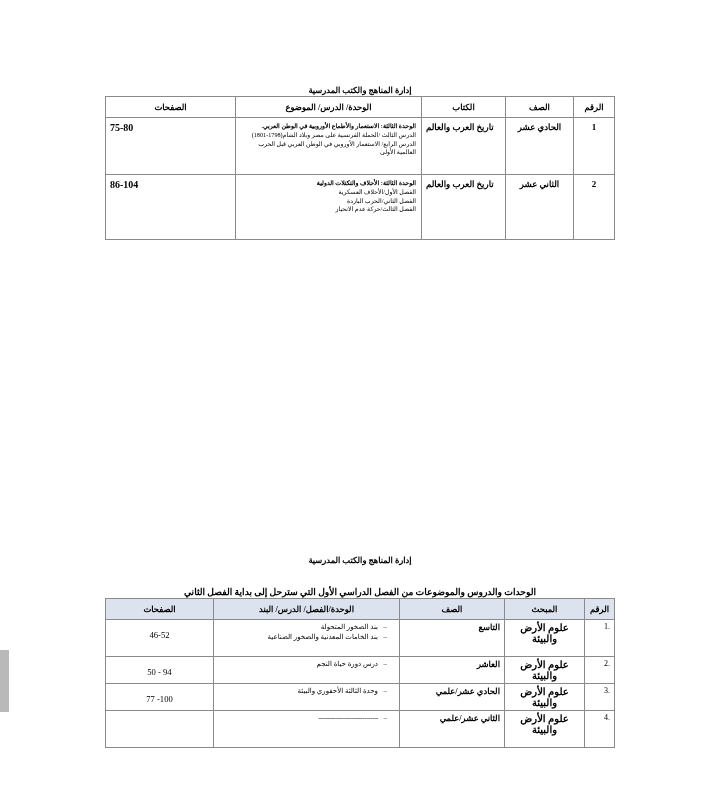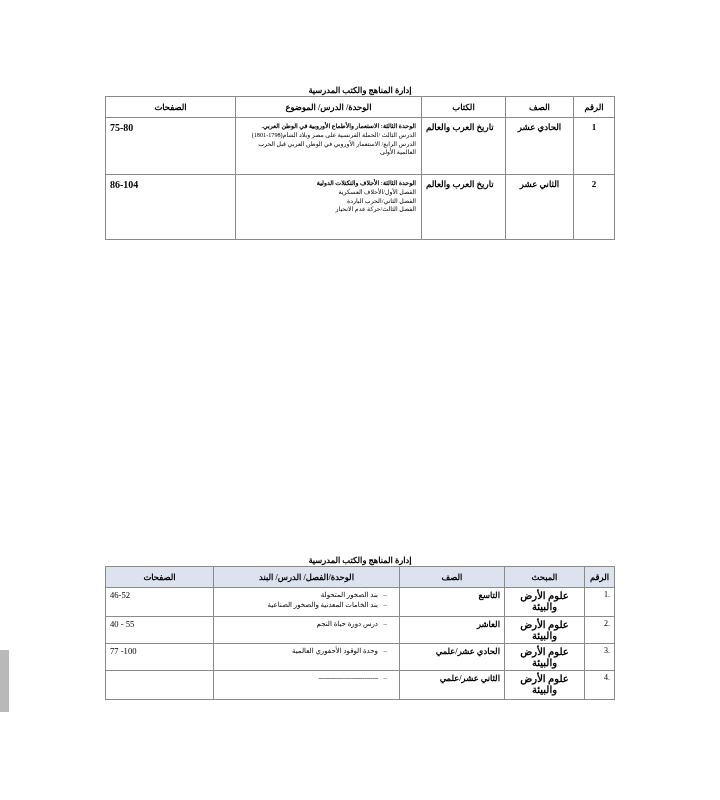--- a/index.html
+++ b/index.html
@@ -164,24 +164,24 @@
   }
   .t2 td.unit .dash {
     display: inline-block;
     min-width: 9px;
   }
   .t2 td.unit .dashes {
     letter-spacing: -0.4px;
     font-size: 7px;
   }
   .t2 td.pages {
-    text-align: left;
+    text-align: center;
     font-size: 8.6px;
     direction: ltr;
-    padding-top: 2px;
+    padding-top: 10px;
   }
   .t2 tr.row-tall td { height: 24px; }
 </style>
 </head>
 <body>
 
 <div class="page">
 
   <div class="edge-artifact"></div>
 
@@ -228,20 +228,21 @@
             <div>الفصل الثالث/حركة عدم الانحياز</div>
           </td>
           <td class="pages">86-104</td>
         </tr>
       </tbody>
     </table>
   </div>
 
   <div class="section section-2">
     <div class="doc-heading">إدارة المناهج والكتب المدرسية</div>
+    <div class="doc-subheading">الوحدات والدروس والموضوعات من الفصل الدراسي الأول التي سترحل إلى بداية الفصل الثاني</div>
 
     <table class="grid t2">
       <colgroup>
         <col class="c-num">
           <col class="c-subject">
           <col class="c-grade">
           <col class="c-unit">
           <col class="c-pages">
       </colgroup>
       <thead>
@@ -264,28 +265,28 @@
           </td>
           <td class="pages">46-52</td>
         </tr>
         <tr>
           <td class="num">2.</td>
           <td class="subject">علوم الأرض والبيئة</td>
           <td class="grade">العاشر</td>
           <td class="unit">
             <div class="bullet-line"><span class="dash">–</span><span>درس دورة حياة النجم</span></div>
           </td>
-          <td class="pages">40 - 55</td>
+          <td class="pages">50 - 94</td>
         </tr>
         <tr>
           <td class="num">3.</td>
           <td class="subject">علوم الأرض والبيئة</td>
           <td class="grade">الحادي عشر/علمي</td>
           <td class="unit">
-            <div class="bullet-line"><span class="dash">–</span><span>وحدة الوقود الأحفوري العالمية</span></div>
+            <div class="bullet-line"><span class="dash">–</span><span>وحدة الثالثة الأحفوري والبيئة</span></div>
           </td>
           <td class="pages">77 -100</td>
         </tr>
         <tr class="row-tall">
           <td class="num">4.</td>
           <td class="subject">علوم الأرض والبيئة</td>
           <td class="grade">الثاني عشر/علمي</td>
           <td class="unit">
             <div class="bullet-line"><span class="dash">–</span><span class="dashes">-------------------------------</span></div>
           </td>

